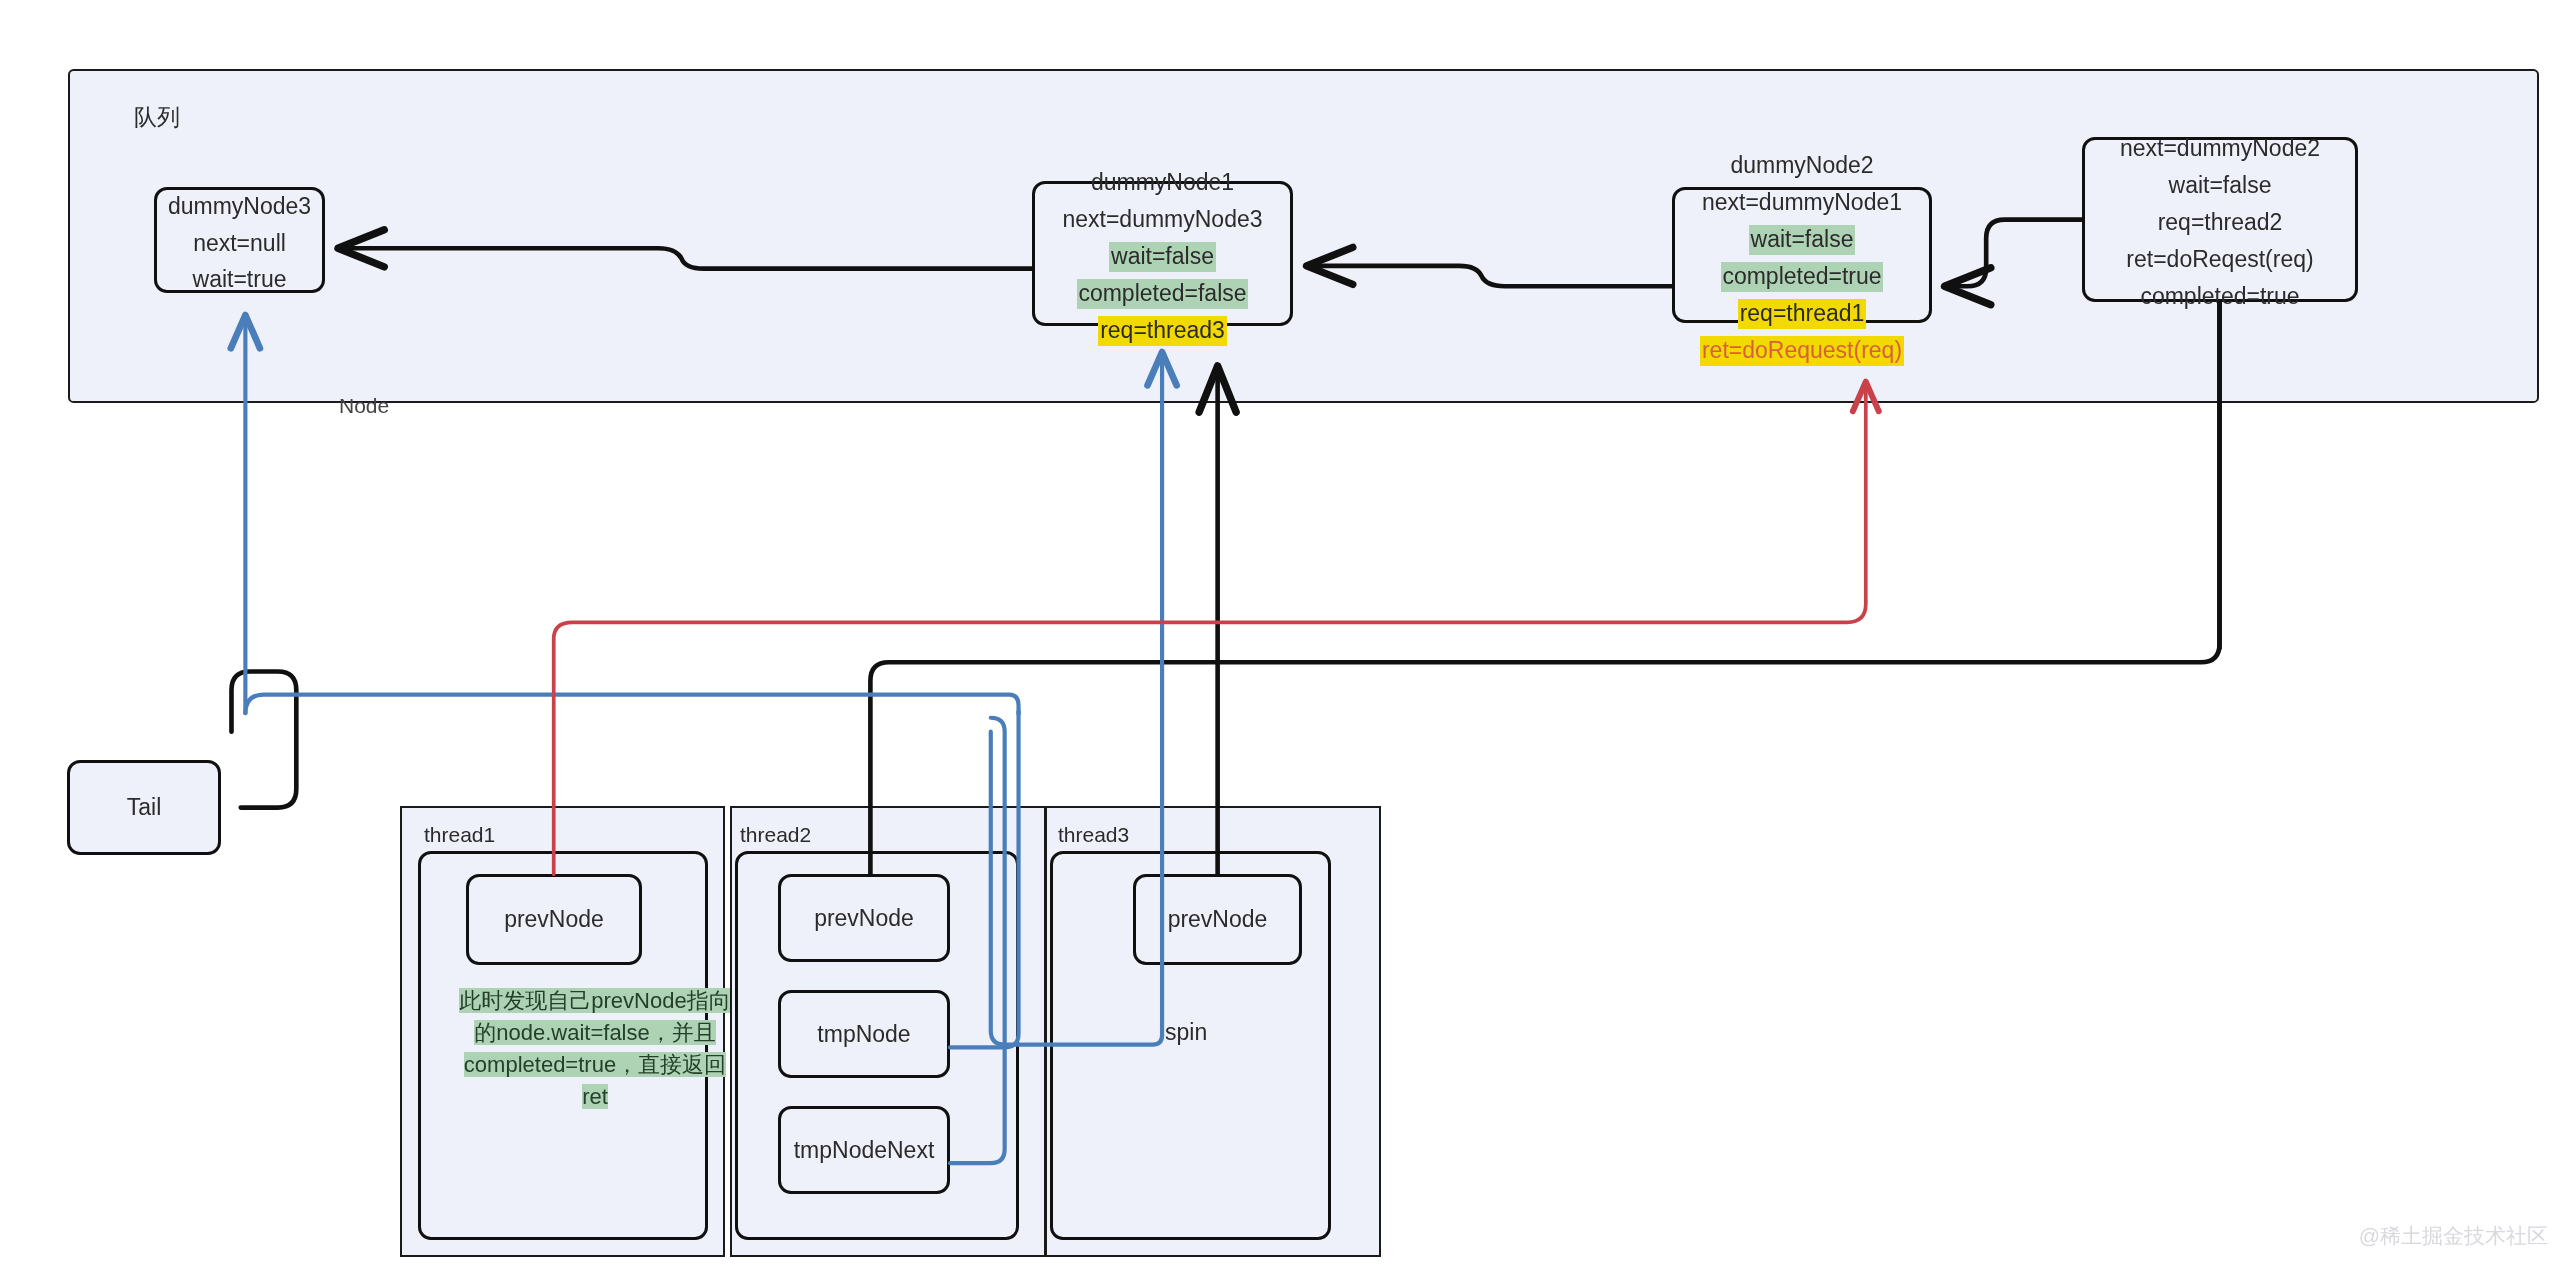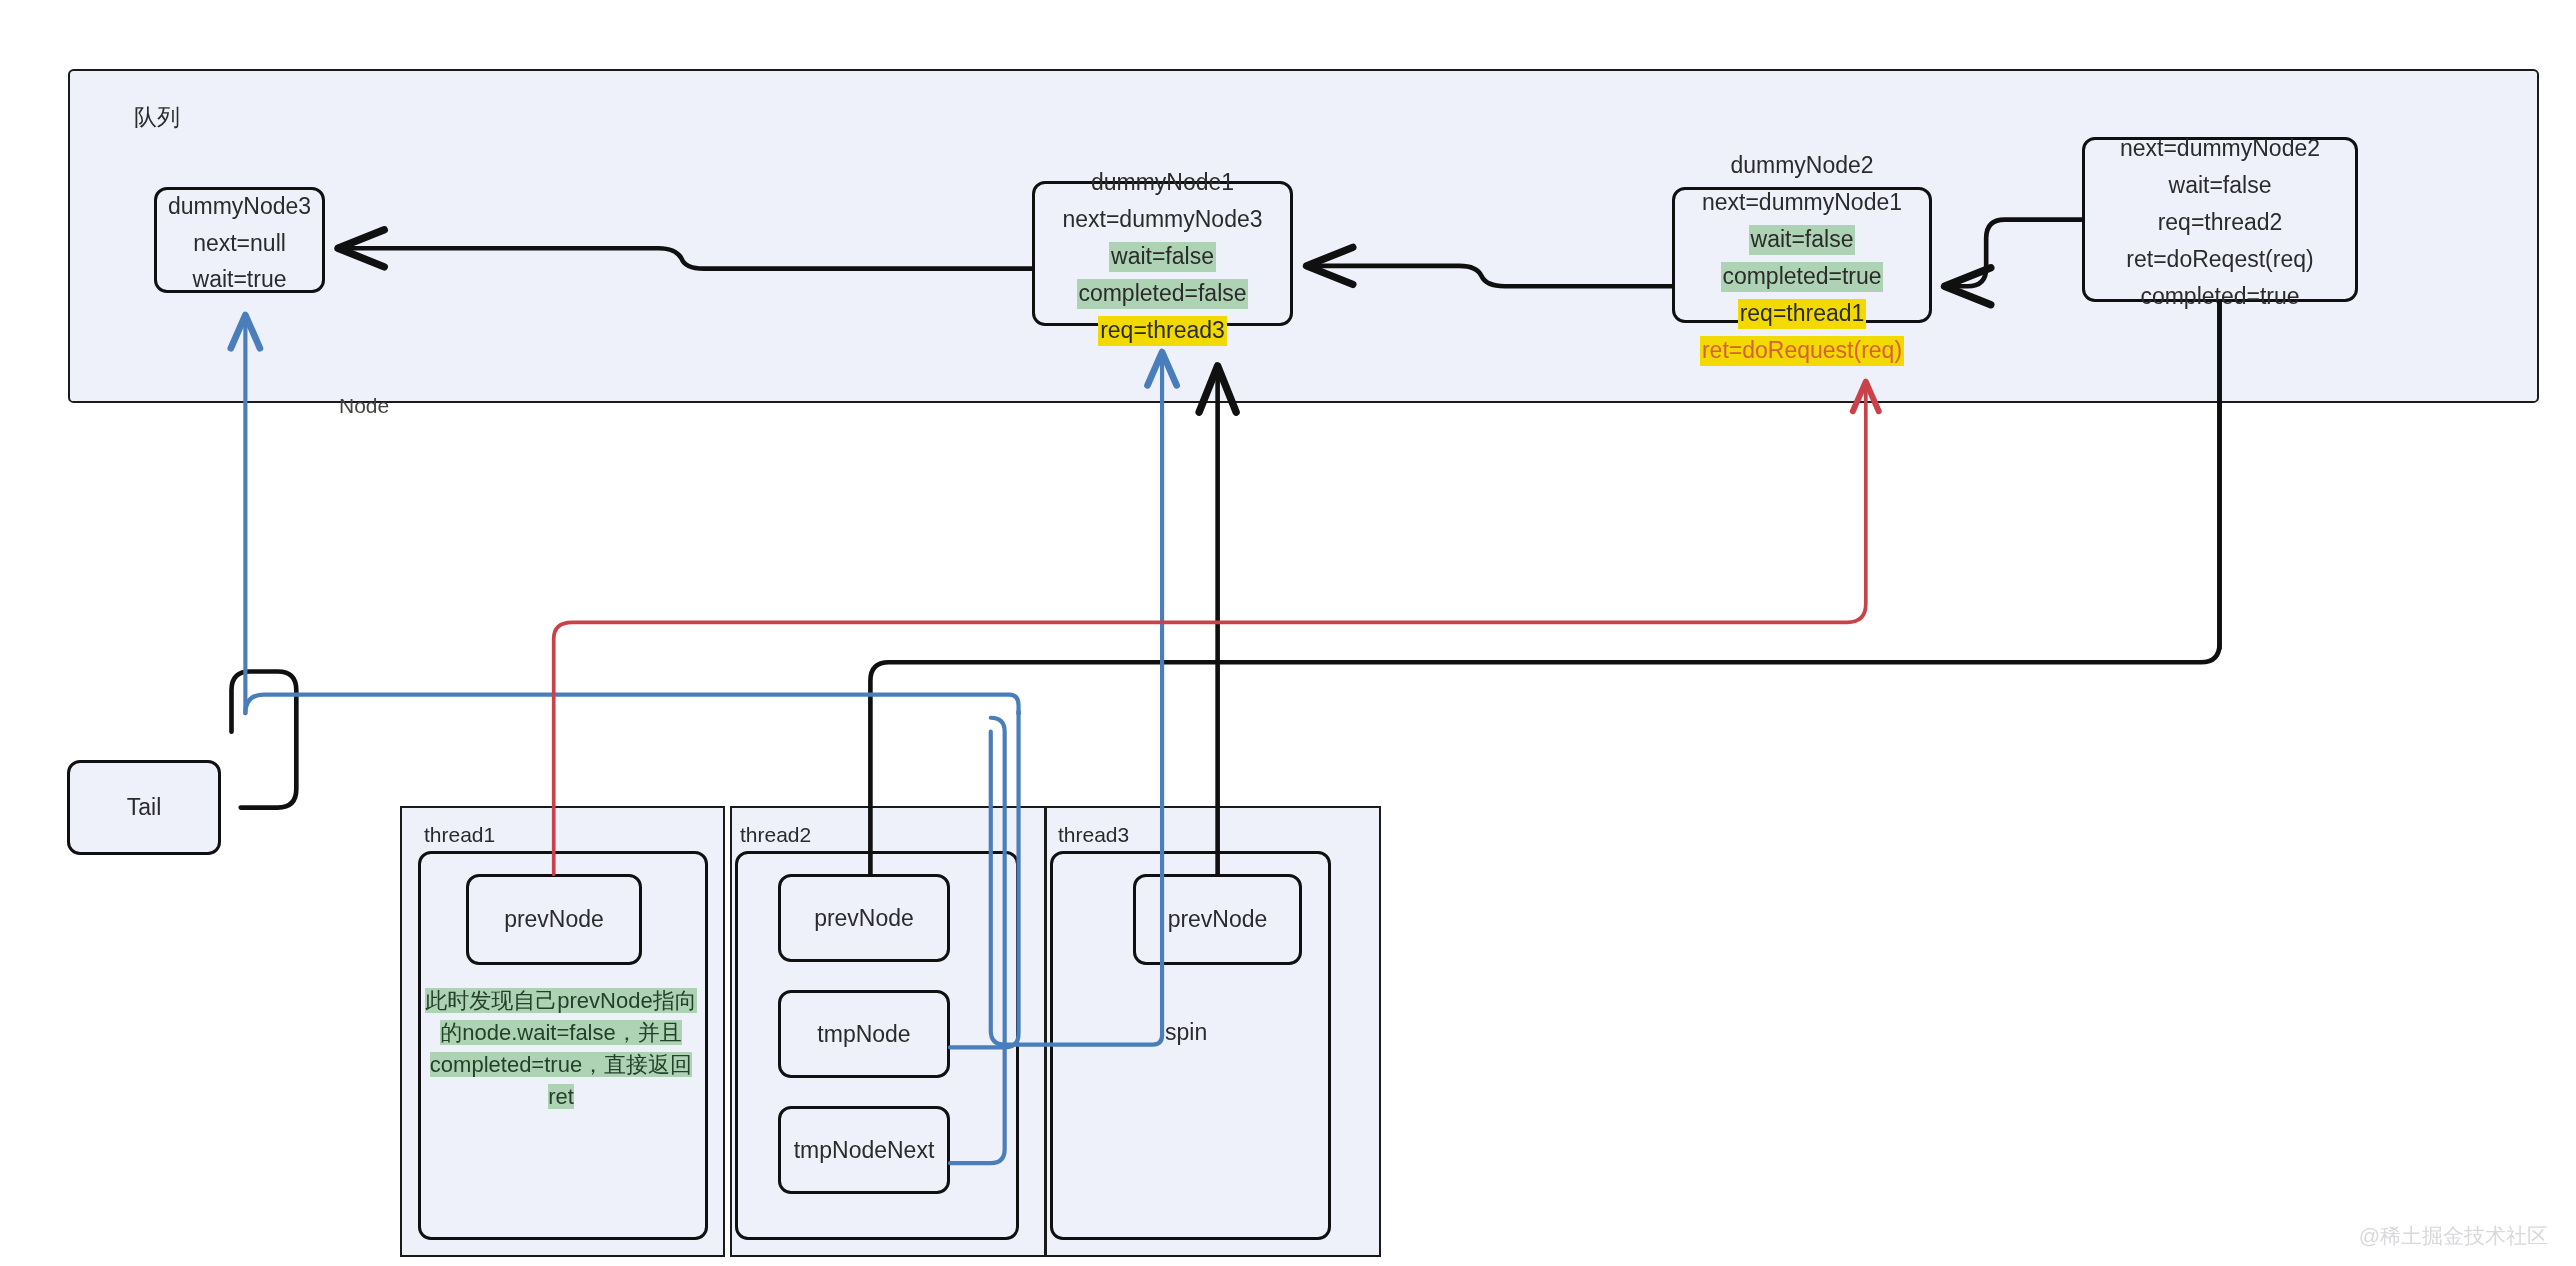--- a/index.html
+++ b/index.html
@@ -57,20 +57,21 @@
     position:absolute;font-size:21px;color:#2b2b2b;
   }
   .var-box{
     position:absolute;background:#eef1f9;border:3.7px solid #101010;
     border-radius:13px;display:flex;align-items:center;justify-content:center;
     font-size:23px;color:#2b2b2b;box-sizing:border-box;
   }
   .note-green{
     position:absolute;font-size:22px;line-height:1.45;text-align:center;
     color:#24402b;
+    padding-left:34px;
   }
   .note-green span{background:#aed3b4;}
   .spin-label{
     position:absolute;font-size:23px;color:#2b2b2b;
   }
   .watermark{
     position:absolute;right:28px;bottom:16.7px;font-size:21px;
     color:#d8d8dd;white-space:nowrap;
   }
 </style>

